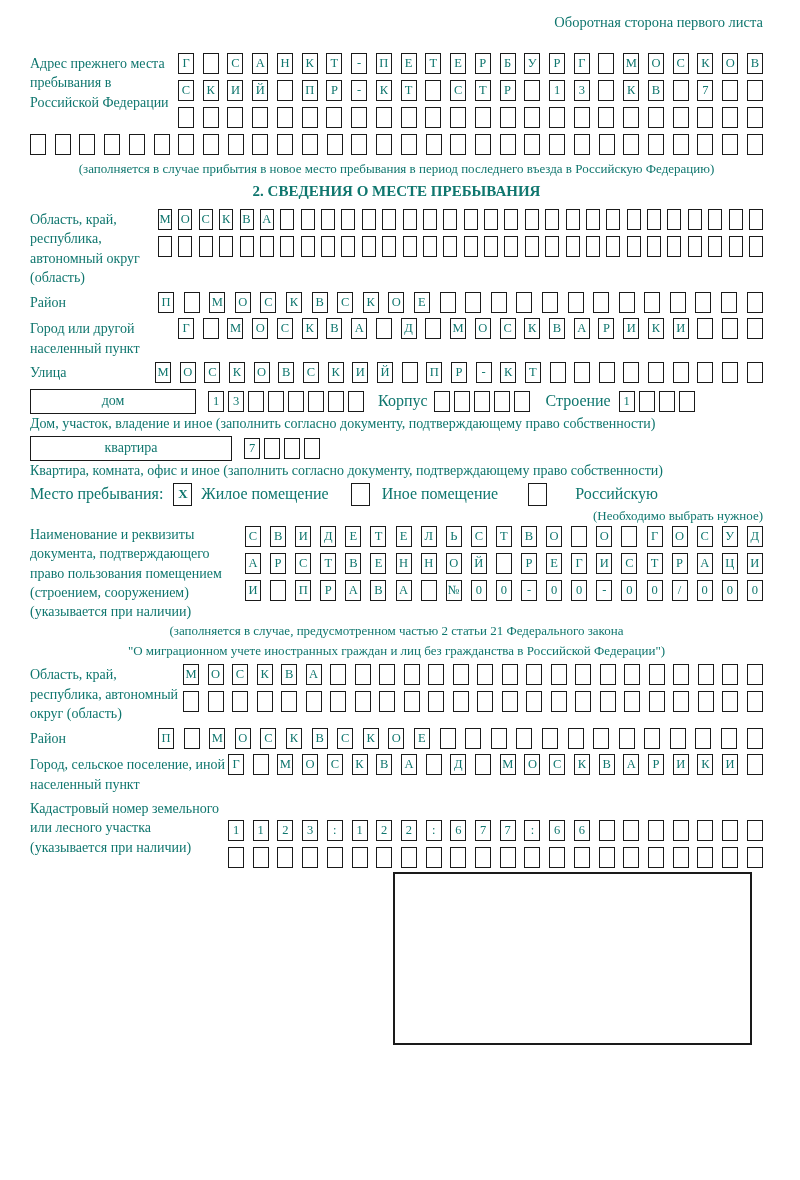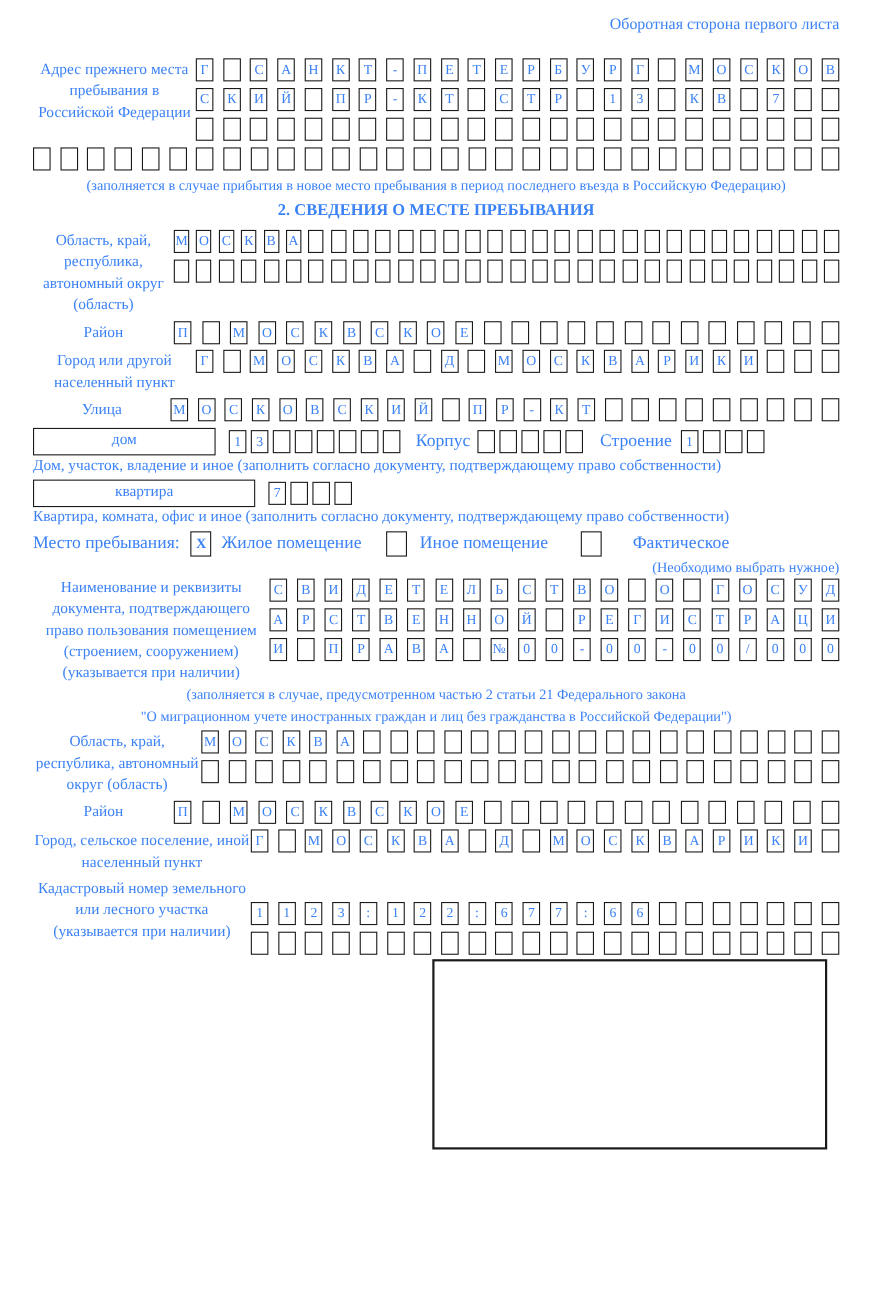--- a/index.html
+++ b/index.html
@@ -1,25 +1,25 @@
 <!DOCTYPE html>
 <html><head>
 <meta charset="utf-8">
 <style>
   * { margin:0; padding:0; box-sizing:border-box; }
   html,body { background:#fff; }
   .page{
     position:relative; width:800px; height:1180px; margin:0 auto;
     padding:14px 37px 0 30px; overflow:hidden;
     font-family:"Liberation Serif","DejaVu Serif",serif;
-    color:#3b82f6; background:#fff;
+    color:#0f766e; background:#fff;
   }
   .tr-head{ text-align:right; font-size:14.5px; margin-bottom:22px; }
 
-  .frow{ display:flex; align-items:flex-start;text-align:center; }
+  .frow{ display:flex; align-items:flex-start; }
   .lab{ font-size:14px; line-height:1.38; padding-top:1px; }
 
   .cells{ display:flex; justify-content:space-between; margin-bottom:6px; }
   .cb{
     flex:0 0 16px; height:21px; border:1.6px solid #1a1a1a;
     display:inline-flex; align-items:center; justify-content:center;
     font-size:12.5px; font-family:"Liberation Serif","DejaVu Serif",serif;
     background:#fff;
   }
   .w585{ width:585px; }
@@ -404,21 +404,21 @@
         <span class="cb">X</span>
       </span>
     <span class="inline-lab" style="margin-left:9px">Жилое помещение</span>
     <span class="group mk" style="margin-left:22px">
         <span class="cb">&nbsp;</span>
       </span>
     <span class="inline-lab" style="margin-left:12px">Иное помещение</span>
     <span class="group mk" style="margin-left:30px">
         <span class="cb">&nbsp;</span>
       </span>
-    <span class="inline-lab" style="margin-left:28px">Фактическое</span>
+    <span class="inline-lab" style="margin-left:28px">Российскую</span>
   </div>
   <div class="note" style="margin:1px 0 0; text-align:right; padding-left:222px">(Необходимо выбрать нужное)</div>
 
   <div class="frow">
     <div class="lab lab-e">Наименование и реквизиты документа, подтверждающего право пользования помещением (строением, сооружением) (указывается при наличии)</div>
     <div class="doc-cells-col">
       <div class="cells w518">
           <span class="cb">С</span>
           <span class="cb">В</span>
           <span class="cb">И</span>

